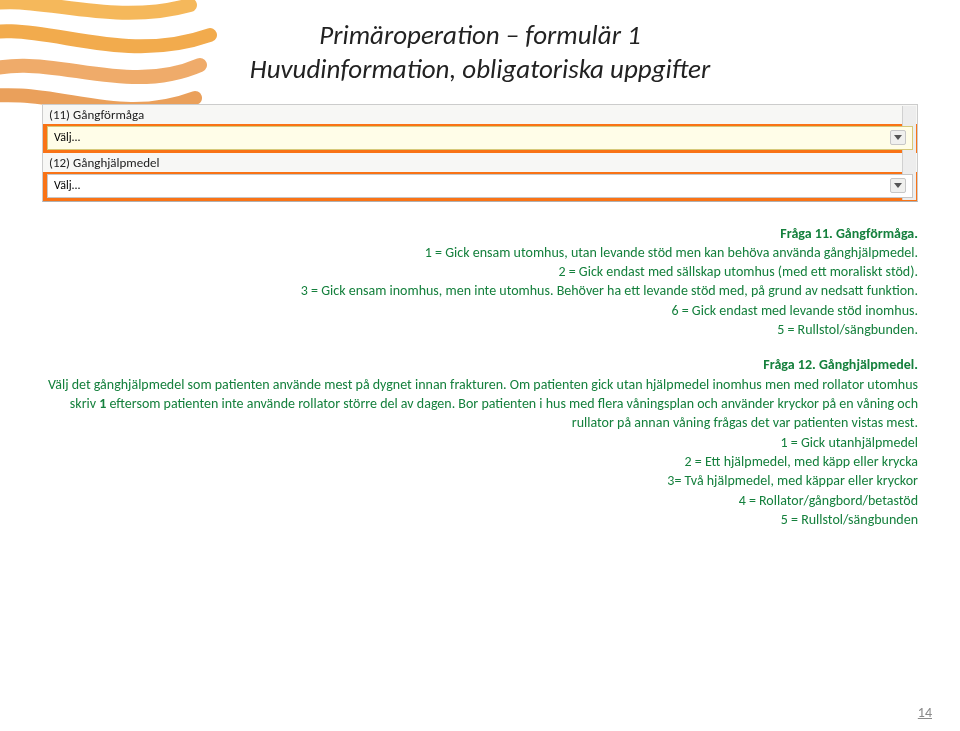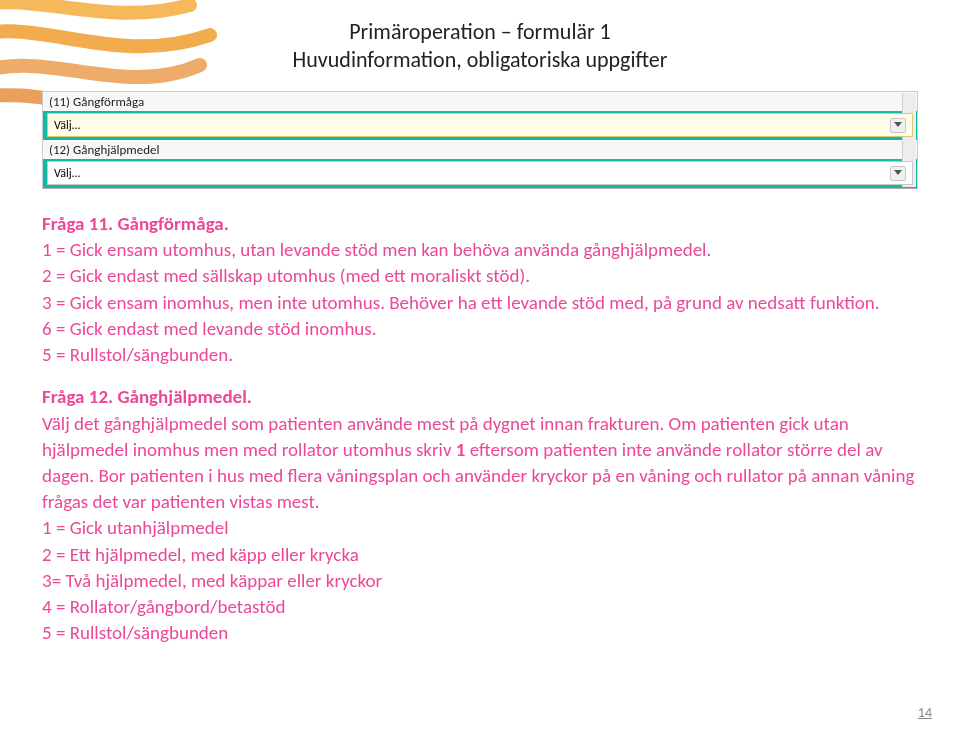--- a/index.html
+++ b/index.html
@@ -19,29 +19,30 @@
     height: 140px;
     z-index: 0;
   }
   .content {
     position: relative;
     z-index: 1;
     padding: 18px 42px 0 42px;
   }
   .title-block {
     text-align: center;
-    font-size: 22px;
+    font-size: 27px;
     color: #222;
     line-height: 1.25;
     margin-bottom: 18px;
+    font-style: italic;
   }
   .form-box {
     border: 1px solid #ccc;
     border-bottom: 1px solid #b0b0b0;
-    background: #14b8a6;
+    background: #f97316;
     position: relative;
     margin-bottom: 22px;
   }
   .form-row-label {
     padding: 2px 6px 2px 6px;
     font-size: 13px;
     color: #222;
     background: #f7f7f5;
   }
   .form-row-select {
@@ -80,23 +81,24 @@
   .scrollbar-stub {
     position: absolute;
     right: 1px;
     top: 1px;
     bottom: 1px;
     width: 14px;
     background: #ededed;
     border-left: 1px solid #d0d0d0;
   }
   .body-text {
-    font-size: 19px;
-    color: #ec4899;
+    font-size: 14px;
+    color: #15803d;
     line-height: 1.38;
+    text-align: right;
   }
   .body-text .para { margin-bottom: 0; }
   .body-text .gap { height: 16px; }
   .body-text strong { font-weight: bold; }
   .page-num {
     position: absolute;
     bottom: 10px;
     right: 28px;
     font-size: 14px;
     color: #8a8a8a;

